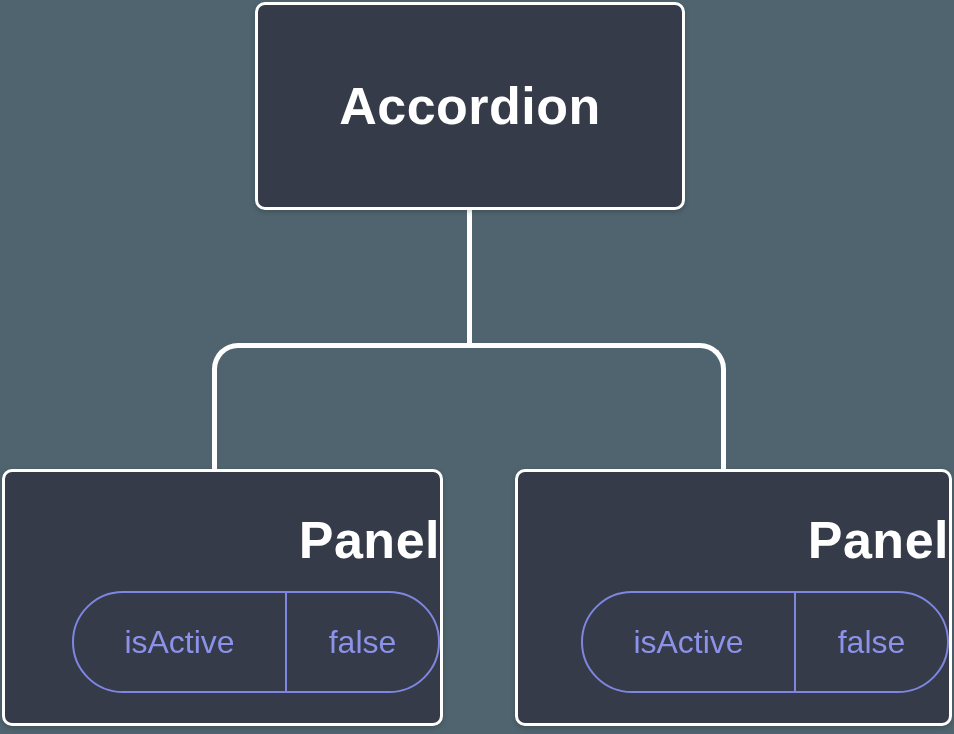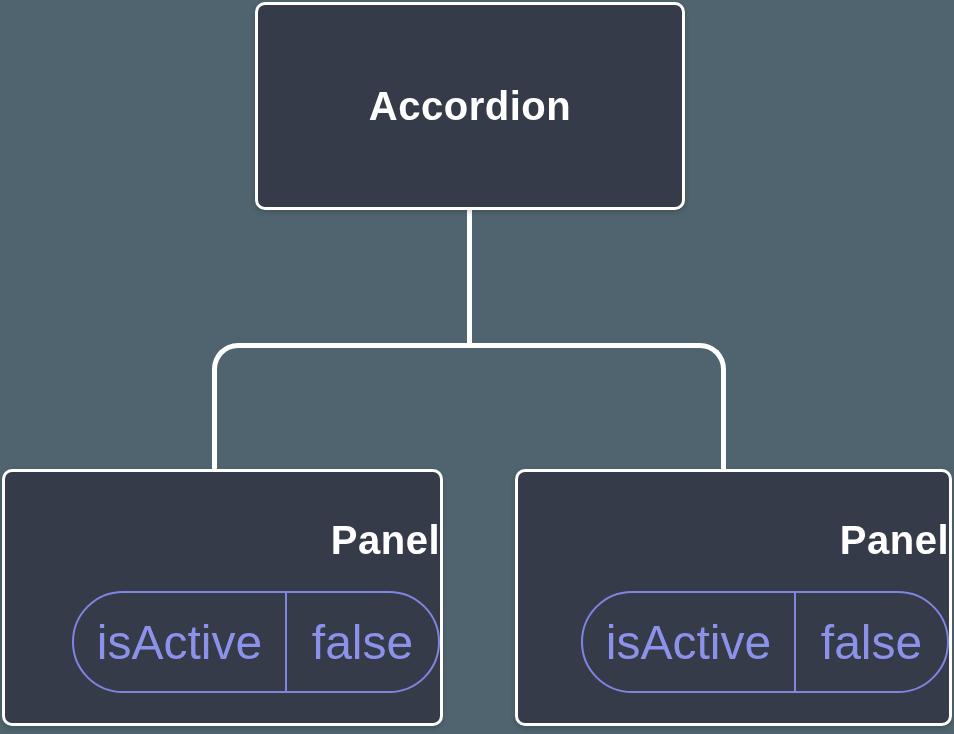--- a/index.html
+++ b/index.html
@@ -54,21 +54,21 @@
     left: 255px;
     top: 2px;
     width: 430px;
     height: 208px;
     display: flex;
     align-items: center;
     justify-content: center;
   }
   .node-label {
     color: #ffffff;
-    font-size: 40px;
+    font-size: 52px;
     font-weight: 600;
     letter-spacing: 0.5px;
   }
   .node-panel {
     top: 469px;
     height: 257px;
     display: flex;
     flex-direction: column;
     align-items: flex-end;
     padding-top: 44px;
@@ -90,21 +90,21 @@
     border: 2px solid #7f86e2;
     border-radius: 51px;
     display: flex;
     overflow: hidden;
   }
   .pill-cell {
     display: flex;
     align-items: center;
     justify-content: center;
     color: #8c92ea;
-    font-size: 48px;
+    font-size: 32px;
     font-weight: 400;
   }
   .pill-key {
     flex: 0 0 211px;
     border-right: 2px solid #7f86e2;
   }
   .pill-value {
     flex: 1 1 auto;
   }
 </style>

